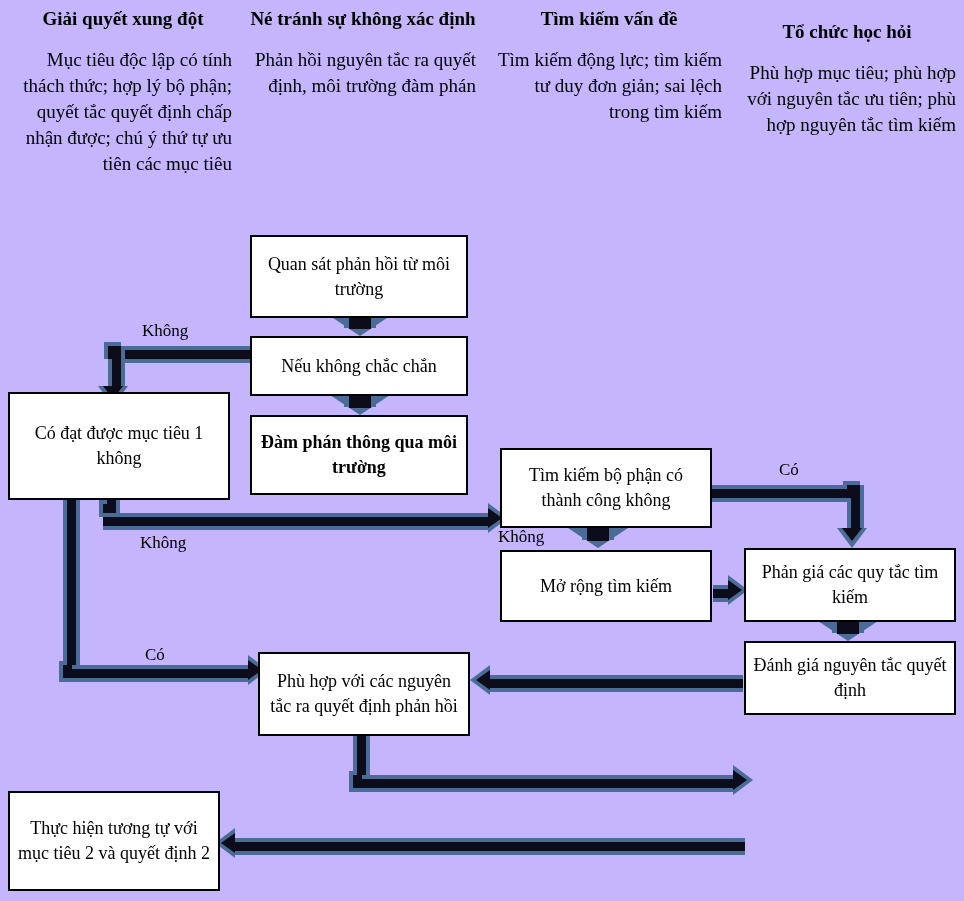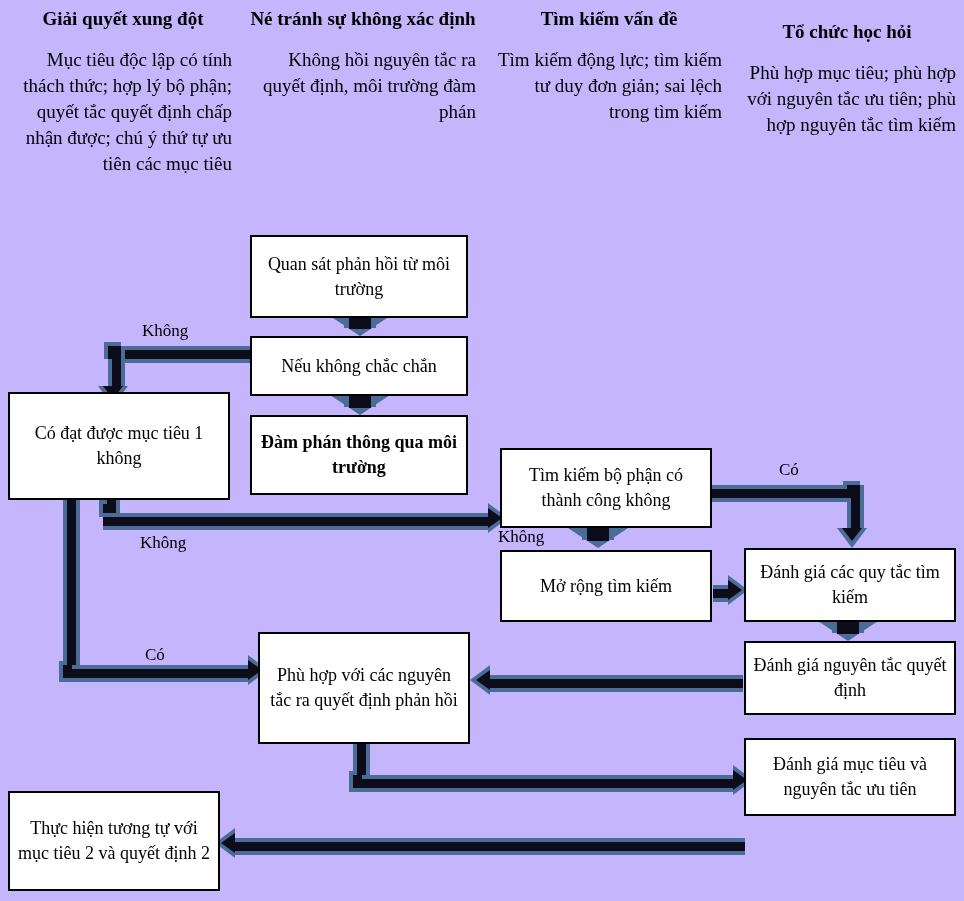--- a/index.html
+++ b/index.html
@@ -50,21 +50,21 @@
 
 <div id="page">
 
   <div class="col" style="left:14px;top:6px;width:218px;">
     <div class="col-title">Giải quyết xung đột</div>
     <div class="col-body">Mục tiêu độc lập có tính thách thức; hợp lý bộ phận; quyết tắc quyết định chấp nhận được; chú ý thứ tự ưu tiên các mục tiêu</div>
   </div>
 
   <div class="col" style="left:250px;top:6px;width:226px;">
     <div class="col-title">Né tránh sự không xác định</div>
-    <div class="col-body">Không hồi nguyên tắc ra quyết định, môi trường đàm phán</div>
+    <div class="col-body">Phản hồi nguyên tắc ra quyết định, môi trường đàm phán</div>
   </div>
 
   <div class="col" style="left:496px;top:6px;width:226px;">
     <div class="col-title">Tìm kiếm vấn đề</div>
     <div class="col-body">Tìm kiếm động lực; tìm kiếm tư duy đơn giản; sai lệch trong tìm kiếm</div>
   </div>
 
   <div class="col" style="left:738px;top:19px;width:218px;">
     <div class="col-title">Tổ chức học hỏi</div>
     <div class="col-body">Phù hợp mục tiêu; phù hợp với nguyên tắc ưu tiên; phù hợp nguyên tắc tìm kiếm</div>
@@ -164,32 +164,29 @@
 
   <div class="node" style="left:500px;top:550px;width:212px;height:72px;">
     <span>Mở rộng tìm kiếm</span>
   </div>
 
   <div class="node" style="left:500px;top:448px;width:212px;height:80px;">
     <span>Tìm kiếm bộ phận có thành công không</span>
   </div>
 
   <div class="node" style="left:744px;top:548px;width:212px;height:74px;">
-    <span>Đánh giá các quy tắc tìm kiếm</span>
+    <span>Phản giá các quy tắc tìm kiếm</span>
   </div>
 
   <div class="node" style="left:744px;top:641px;width:212px;height:74px;">
     <span>Đánh giá nguyên tắc quyết định</span>
   </div>
 
-  <div class="node" style="left:258px;top:632px;width:212px;height:112px;">
+  <div class="node" style="left:258px;top:652px;width:212px;height:84px;">
     <span>Phù hợp với các nguyên tắc ra quyết định phản hồi</span>
   </div>
 
-  <div class="node" style="left:744px;top:738px;width:212px;height:78px;">
-    <span>Đánh giá mục tiêu và nguyên tắc ưu tiên</span>
-  </div>
 
   <div class="node" style="left:8px;top:791px;width:212px;height:100px;">
     <span>Thực hiện tương tự với mục tiêu 2 và quyết định 2</span>
   </div>
 
 </div>
 
 </body></html>

